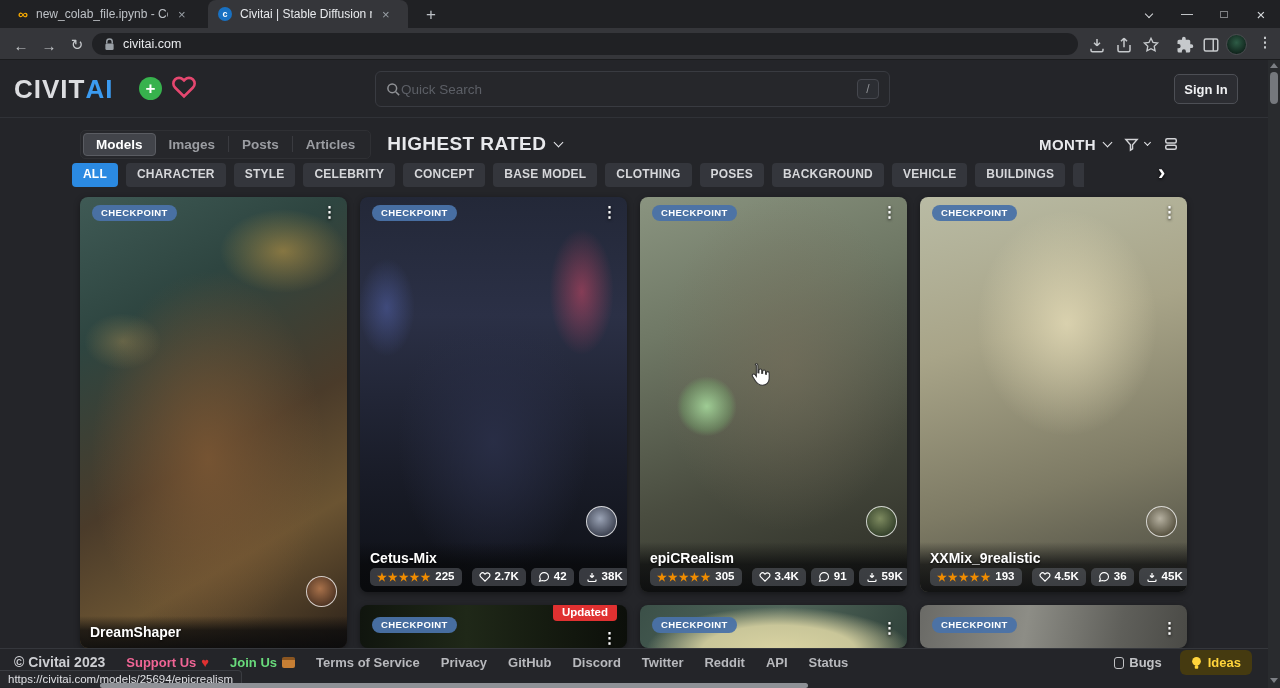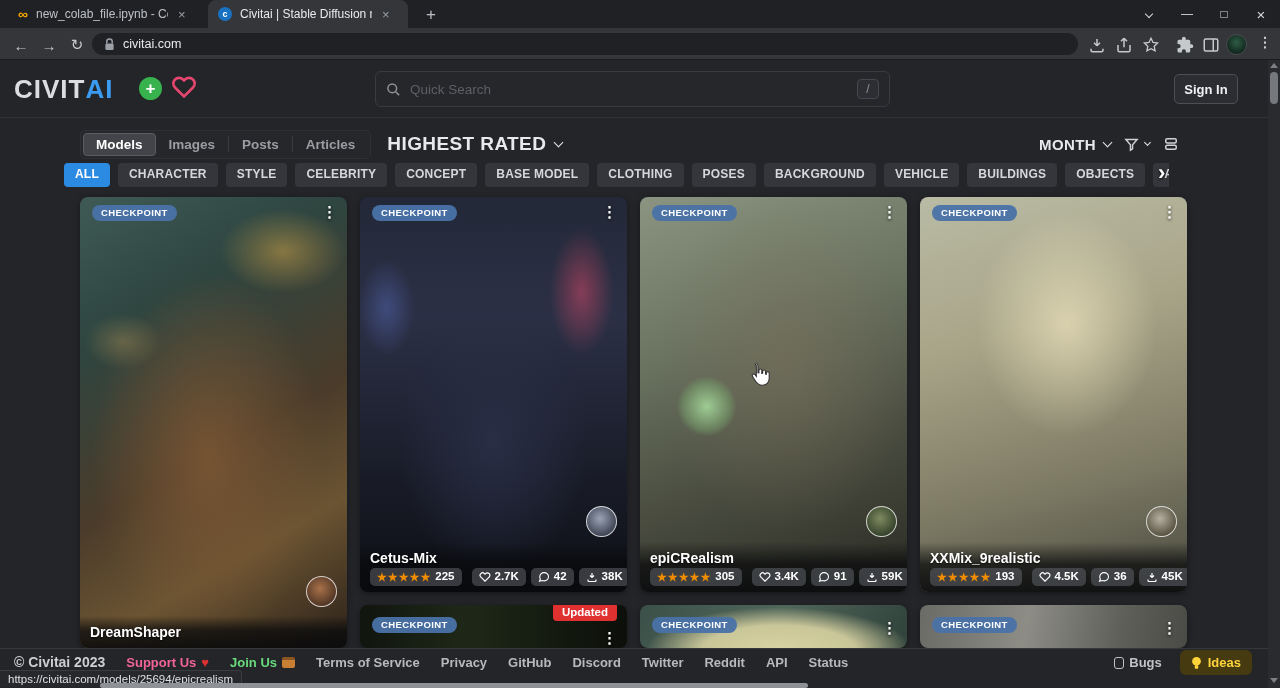--- a/index.html
+++ b/index.html
@@ -25,38 +25,38 @@
   #tb-avatar{position:absolute;left:1226px;top:34px;width:21px;height:21px;border-radius:50%;background:radial-gradient(circle at 50% 40%,#2e5c46,#10241c 75%);border:1px solid #4a4d50}
   #tb-kebab{position:absolute;left:1258px;top:34px;color:#c6c9cc;font-size:14px;font-weight:bold}
 
   
   #siteheader{position:absolute;left:0;top:60px;width:1280px;height:58px;background:#242529;border-bottom:1px solid #303237}
   #logo{position:absolute;left:14px;top:74px;font-size:26px;font-weight:900;letter-spacing:1px;display:flex}
   #logo .lp{color:#dcdde0}
   #logo .la{color:#3b9bf0}
   #plusbtn{position:absolute;left:139px;top:77px;width:23px;height:23px;border-radius:50%;background:#37b24d;color:#fff;font-size:17px;font-weight:bold;display:flex;align-items:center;justify-content:center;line-height:0}
   #hearticon{position:absolute;left:171px;top:75px}
-  #searchbox{position:absolute;left:375px;top:71px;width:515px;height:36px;background:#26272b;border:1px solid #393b41;border-radius:6px;display:flex;align-items:center;padding:0 10px;gap:9px}
+  #searchbox{position:absolute;left:375px;top:71px;width:515px;height:36px;background:#26272b;border:1px solid #393b41;border-radius:6px;display:flex;align-items:center;padding:0 10px;}
   #searchbox input{flex:1;background:transparent;border:none;outline:none;color:#c1c2c5;font-size:13.5px;font-family:"Liberation Sans",sans-serif}
   #searchbox input::placeholder{color:#5c5f66}
   #slashkey{width:22px;height:20px;border:1px solid #45474e;border-radius:4px;background:#2c2e33;color:#909296;font-size:12px;display:flex;align-items:center;justify-content:center}
   #signin{position:absolute;left:1174px;top:74px;width:64px;height:30px;border:1px solid #4d4f55;border-radius:5px;background:#2c2d32;color:#f0f1f3;font-size:13px;font-weight:600;display:flex;align-items:center;justify-content:center}
 
   
   #filterrow{position:absolute;left:80px;top:130px;height:28px;display:flex;align-items:center}
   #segtabs{display:flex;align-items:center;background:#26272b;border:1px solid #2f3034;border-radius:5px;padding:2px}
   .seg{padding:4px 13px;font-size:13.5px;font-weight:600;color:#9b9da2;white-space:nowrap}
   .seg.active{background:#42444a;border:1px solid #5a5c62;border-radius:4px;color:#fff;padding:3px 12px}
   .segdiv{width:1px;height:16px;background:#3a3b40}
   #sortdd{display:flex;align-items:center;gap:9px;margin-left:16px;color:#e8e9ec;font-size:19px;font-weight:800;letter-spacing:.4px}
   #rightfilters{position:absolute;right:100px;top:130px;height:28px;display:flex;align-items:center;gap:12px;color:#e8e9ec}
   #perioddd{display:flex;align-items:center;gap:8px;font-size:15px;font-weight:800;letter-spacing:.4px}
 
   
-  #chiprow{position:absolute;left:64px;top:163px;width:1105px;height:24px;display:flex;gap:8px;overflow:hidden}
+  #chiprow{position:absolute;left:72px;top:163px;width:1012px;height:24px;display:flex;gap:8px;overflow:hidden}
   .chip{flex:0 0 auto;background:#34363c;color:#d6d7da;font-size:12px;font-weight:700;letter-spacing:.2px;padding:5px 11px;border-radius:4px;white-space:nowrap;line-height:1.1}
   .chip.active{background:#2b8ae2;color:#fff}
   #chipsmore{position:absolute;left:1158px;top:160px;color:#fff;font-size:22px;font-weight:bold;text-shadow:0 1px 3px #000}
 
   
   .card{position:absolute;width:267px;border-radius:8px;overflow:hidden;background:#1a1b1e;box-shadow:0 2px 6px rgba(0,0,0,.4)}
   .cimg{position:absolute;inset:0}
   .img-dream{background:
     radial-gradient(90px 60px at 76% 12%,rgba(205,160,70,.55),transparent 70%),
     radial-gradient(55px 40px at 16% 32%,rgba(200,160,90,.35),transparent 70%),

